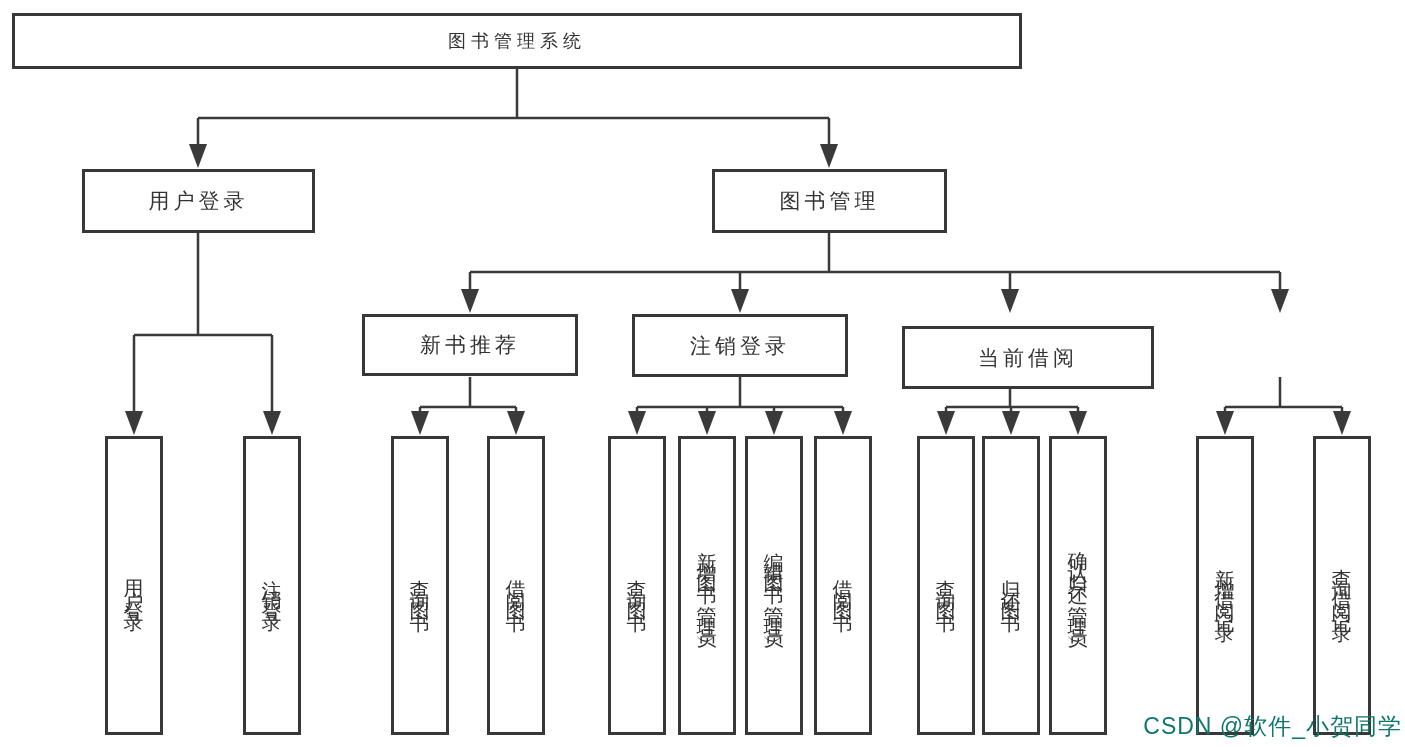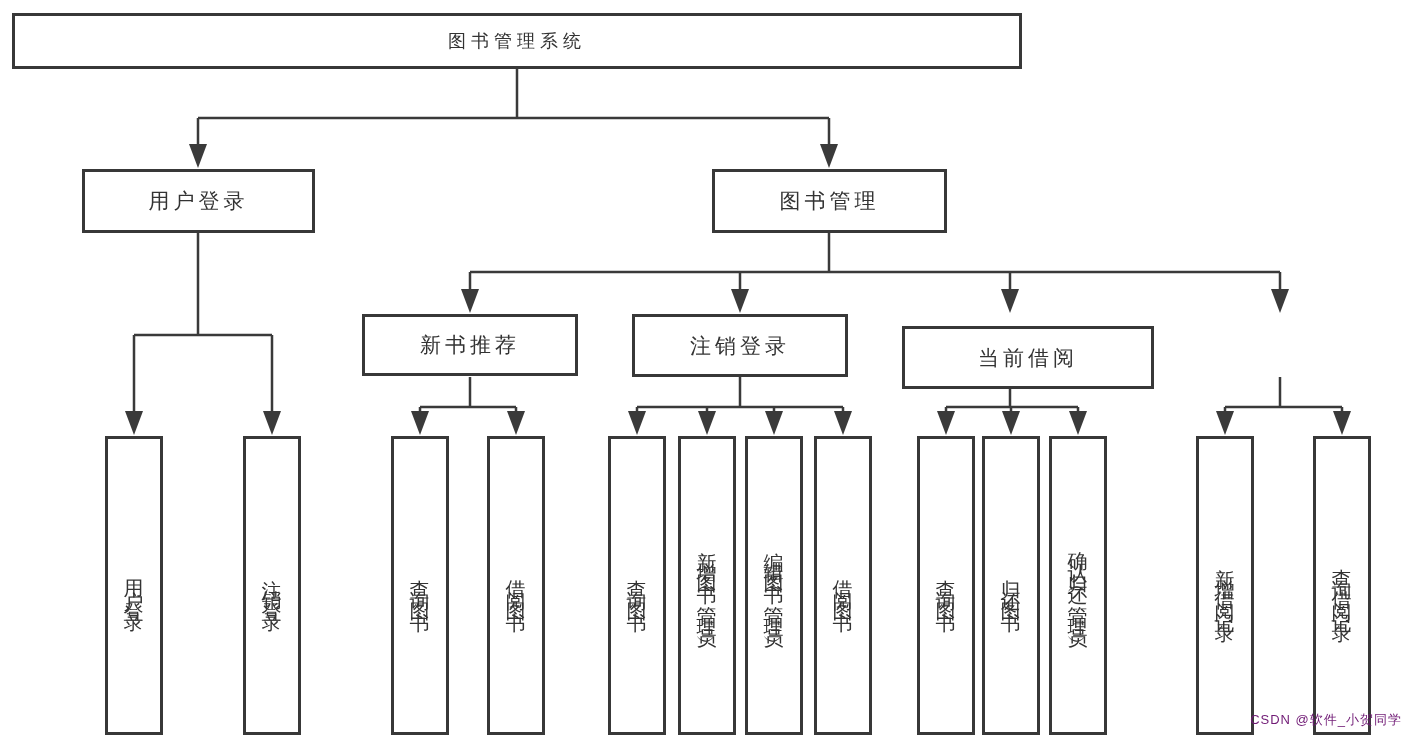--- a/index.html
+++ b/index.html
@@ -33,23 +33,23 @@
     text-orientation:mixed;
     font-size:20px;
     letter-spacing:11px;
     line-height:1;
     color:#333333;
     white-space:nowrap;
   }
   .watermark{
     position:absolute;
     top:711px;right:3px;
-    font-size:13px;
+    font-size:23px;
     letter-spacing:1px;
-    color:#701a75;
+    color:#0f766e;
     z-index:5;
     white-space:nowrap;
   }
 </style>
 </head>
 <body>
 
 <div class="canvas">
 
   <svg class="connectors" width="1405" height="747" viewBox="0 0 1405 747">

